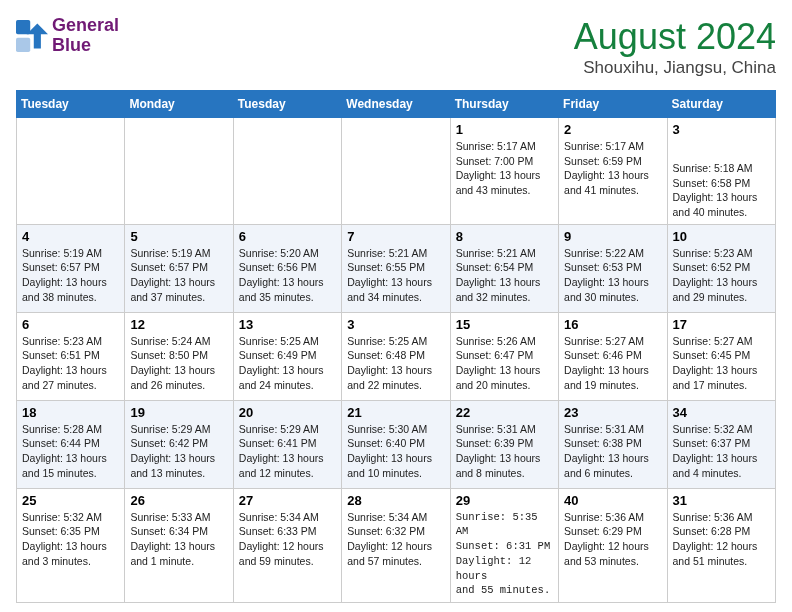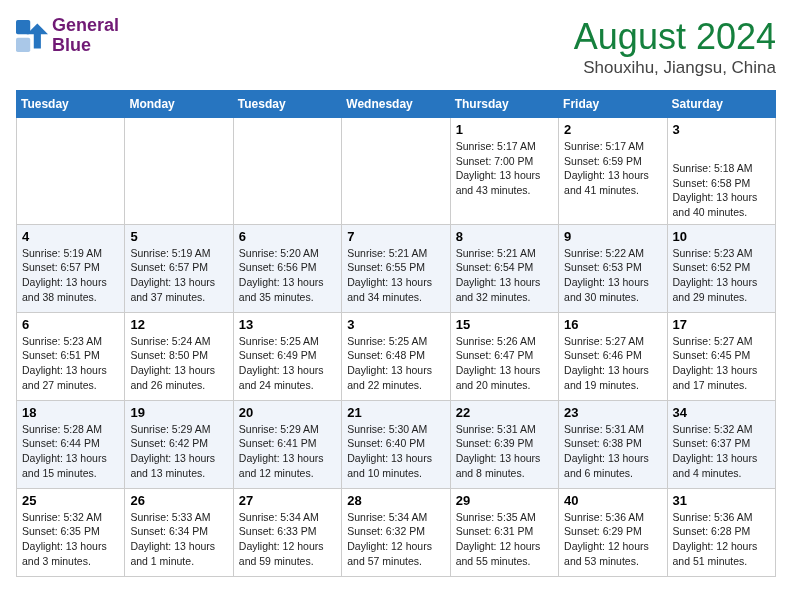--- a/index.html
+++ b/index.html
@@ -312,21 +312,21 @@
         </td>
         <td>
           <span class="day-num">28</span>
           <div class="cell-content" style="white-space: pre-line;">Sunrise: 5:34 AM
 Sunset: 6:32 PM
 Daylight: 12 hours
 and 57 minutes.</div>
         </td>
         <td>
           <span class="day-num">29</span>
-          <div class="cell-content" style="white-space: pre-line;">Sunrise: 5:35 AM
+          <div class="cell-content" style="white-space: pre-line; font-family: Liberation Mono, monospace;">Sunrise: 5:35 AM
 Sunset: 6:31 PM
 Daylight: 12 hours
 and 55 minutes.</div>
         </td>
         <td>
           <span class="day-num">40</span>
           <div class="cell-content" style="white-space: pre-line;">Sunrise: 5:36 AM
 Sunset: 6:29 PM
 Daylight: 12 hours
 and 53 minutes.</div>

